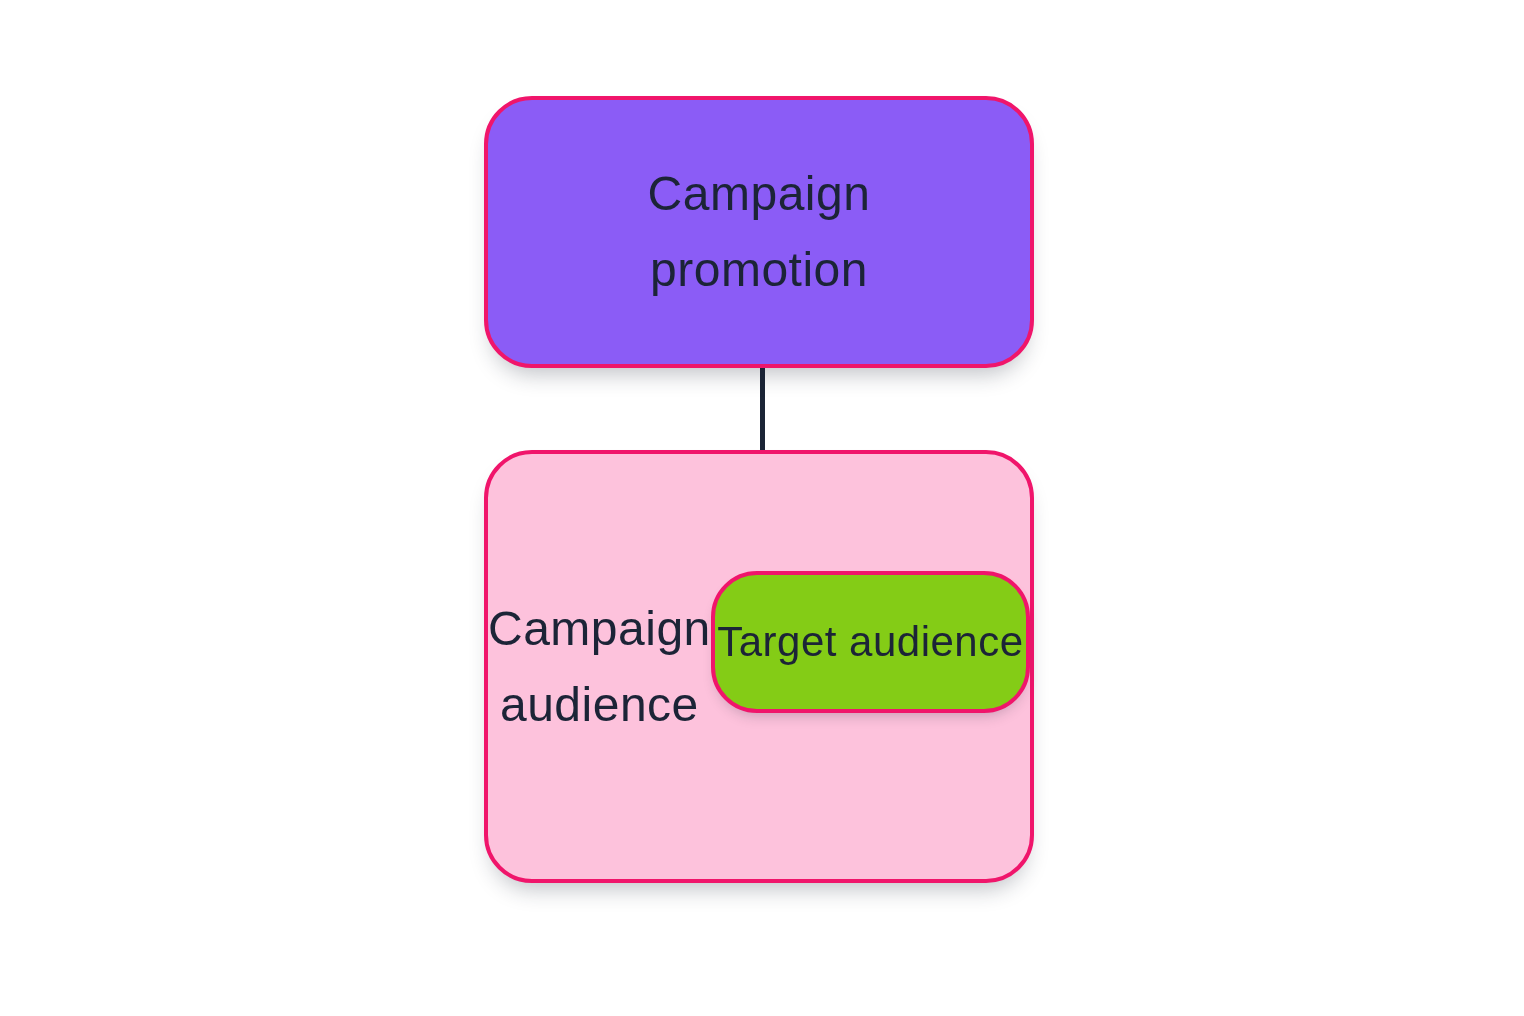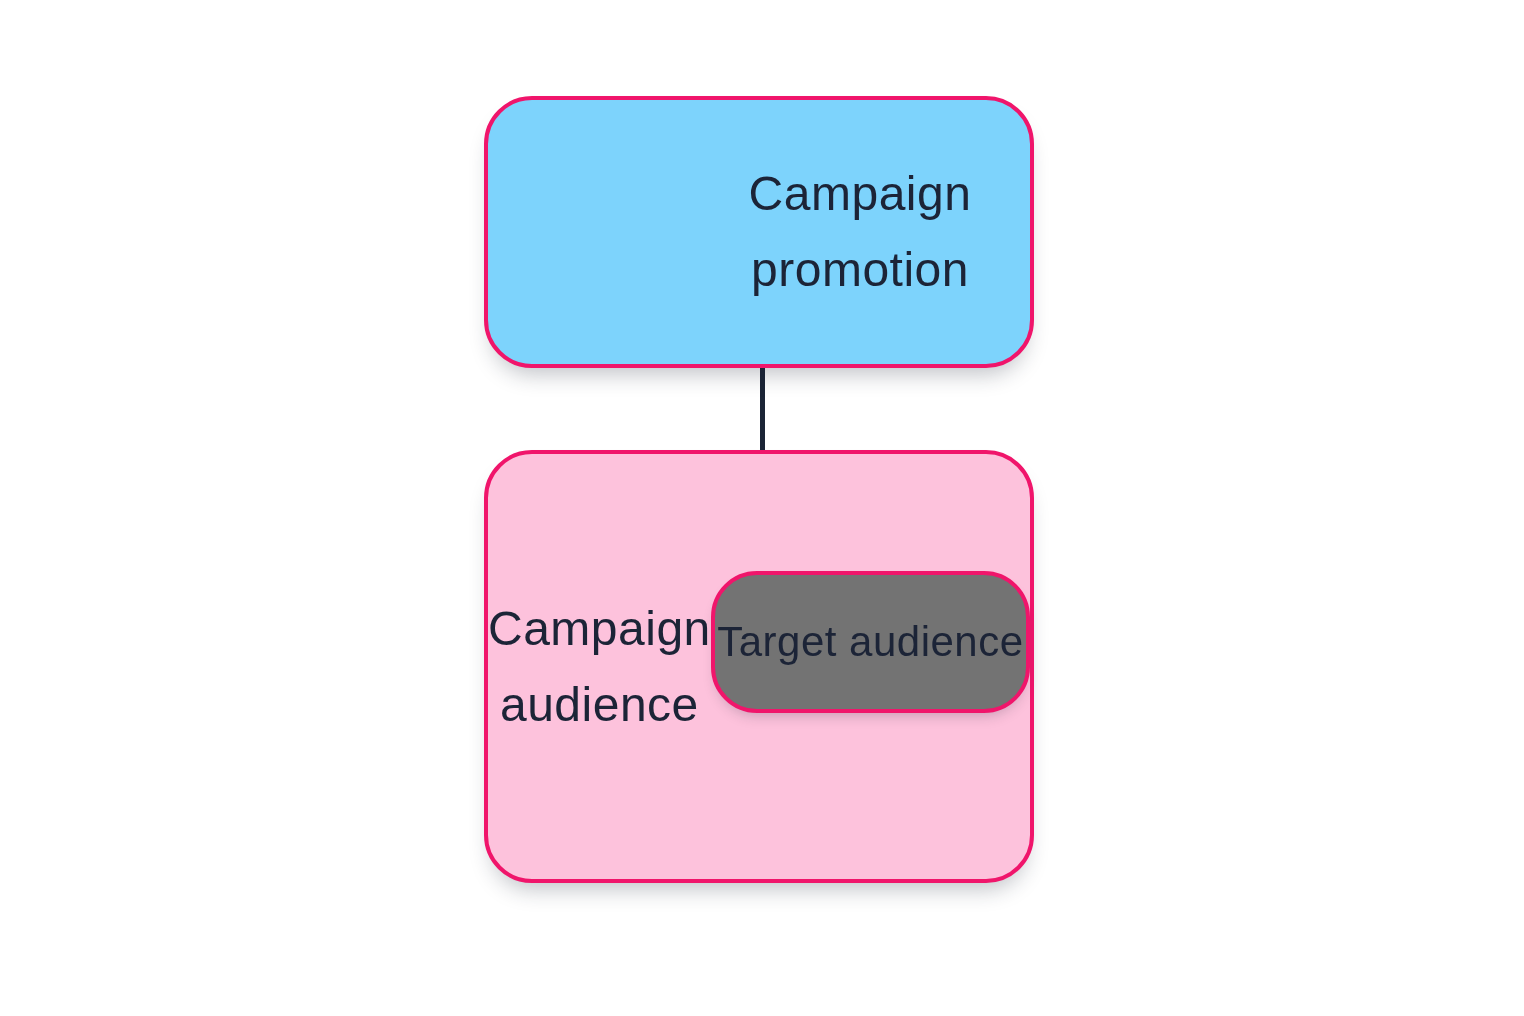--- a/index.html
+++ b/index.html
@@ -30,24 +30,24 @@
     border: 4px solid #F0156B;
     border-radius: 48px;
     z-index: 1;
     box-shadow: 0 14px 22px -8px rgba(27, 36, 54, 0.28);
   }
   .node-promotion {
     left: 484px;
     top: 96px;
     width: 550px;
     height: 272px;
-    background: #7dd3fc;
+    background: #8b5cf6;
     display: flex;
     align-items: center;
-    justify-content: flex-end;
+    justify-content: center;
   }
   .node-audience {
     left: 484px;
     top: 450px;
     width: 550px;
     height: 433px;
     background: #FDC2DC;
     display: flex;
     align-items: center;
   }
@@ -66,21 +66,21 @@
     display: flex;
     align-items: center;
     justify-content: center;
   }
   .node-target {
     position: relative;
     box-sizing: border-box;
     width: 505px;
     height: 142px;
     margin-bottom: 49px;
-    background: #737373;
+    background: #84cc16;
     border: 4px solid #F0156B;
     border-radius: 46px;
     display: flex;
     align-items: center;
     justify-content: center;
     box-shadow: 0 8px 14px -6px rgba(27, 36, 54, 0.25);
   }
   .node-target .node-label {
     font-size: 42px;
     max-width: none;

